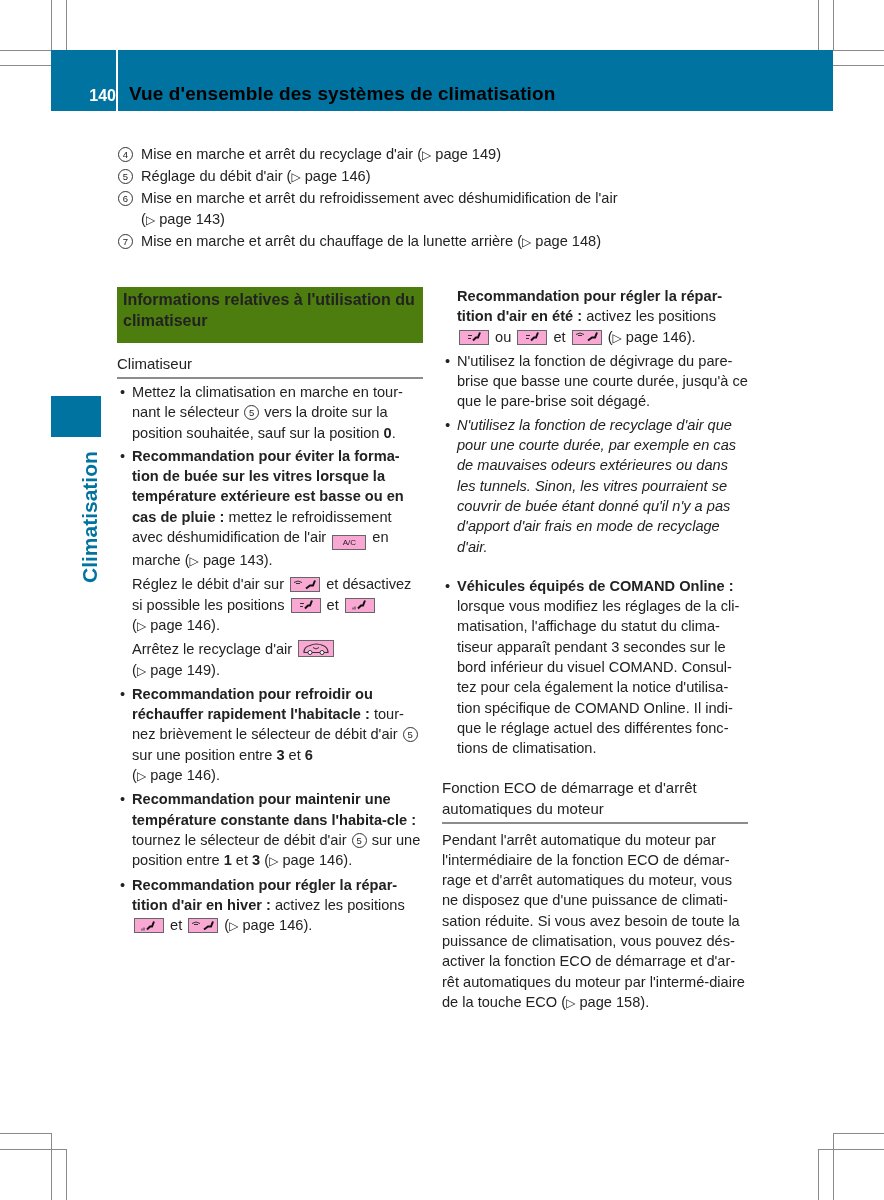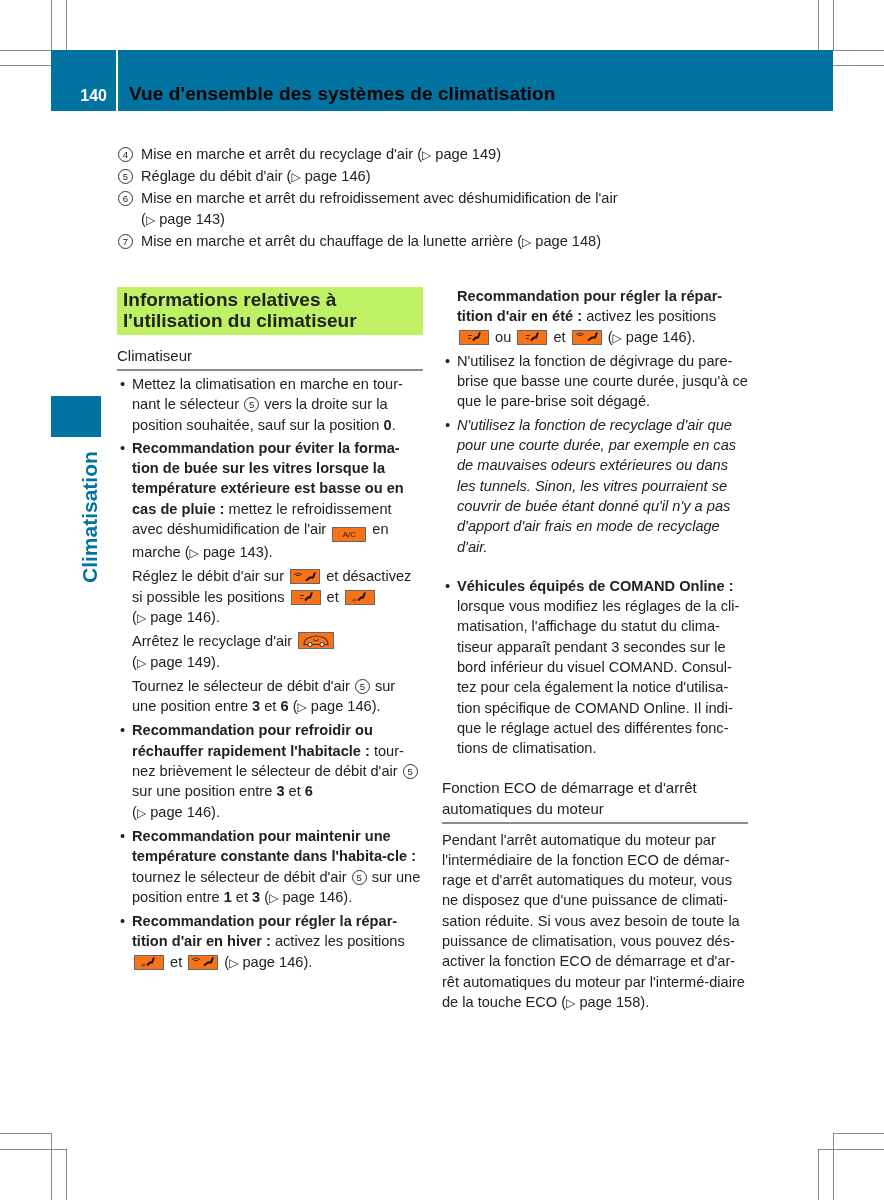--- a/index.html
+++ b/index.html
@@ -2,41 +2,41 @@
 <html><head>
 <meta charset="utf-8">
 <style>
   html, body { margin:0; padding:0; background:#ffffff; }
   body { width:884px; height:1200px; position:relative; overflow:hidden;
          font-family:"Liberation Sans", "DejaVu Sans", sans-serif; color:#222; }
   .crop { position:absolute; background:#8a8a8a; }
   .header { position:absolute; left:51px; top:50px; width:782px; height:61px; background:#0073a0; }
   .header .num { position:absolute; left:0; width:65px; bottom:6px; text-align:right; color:#fff;
                  font-size:16px; font-weight:bold; padding-right:0; }
-  .header .num span { display:inline-block; padding-right:9px; }
+  .header .num span { display:inline-block; }
   .header .divider { position:absolute; left:65px; top:0; bottom:0; width:2px; background:#ffffff; }
   .header .title { position:absolute; left:78px; bottom:6px; color:#000000; font-size:19px; font-weight:bold; letter-spacing:0.1px; }
   .sidetab { position:absolute; left:51px; top:396px; width:50px; height:41px; background:#0073a0; }
   .sidelabel { position:absolute; left:78px; top:583px; transform-origin:0 0; transform:rotate(-90deg);
                color:#0073a0; font-weight:bold; font-size:21px; white-space:nowrap; line-height:24px; }
   .toplist { position:absolute; left:117px; top:144px; width:620px; font-size:14.6px; line-height:21px; }
   .toplist .it { position:relative; padding-left:24px; }
   .circ { display:inline-block; width:13px; height:13px; border:1px solid #333; border-radius:50%;
           font-size:9.5px; line-height:13px; text-align:center; vertical-align:1px; margin:0 1px; }
   .toplist .it > .circ { position:absolute; left:0; top:3px; }
   .col { position:absolute; width:306px; font-size:14.6px; line-height:20.3px; }
   .col p { margin:0; }
-  .box-head { background:#bef264; padding:2px 6px 4px 6px; font-weight:bold; font-size:19px; line-height:21px; color:#222; }
+  .box-head { background:#4d7c0f; padding:2px 6px 12px 6px; font-weight:bold; font-size:16px; line-height:21px; color:#222; }
   .subhead { font-weight:normal; font-size:15px; line-height:21px; border-bottom:2px solid #8c8c8c; padding-bottom:3px; color:#222; }
   .bul { position:relative; padding-left:15px; }
   .bul::before { content:"\2022"; position:absolute; left:3px; top:0; }
   .ind { padding-left:15px; }
   b { font-weight:bold; }
   .key { display:inline-block; border:1px solid #666; height:15px; min-width:30px; vertical-align:-3px;
-         position:relative; background:#f97316; margin:0 2px; box-sizing:border-box; }
+         position:relative; background:#f9a8d4; margin:0 2px; box-sizing:border-box; }
   .key svg { position:absolute; left:50%; top:50%; transform:translate(-50%,-50%); }
   .key.ac { font-size:8px; line-height:13px; text-align:center; min-width:34px; }
   .arrow { font-size:12px; }
 </style>
 </head>
 <body>
 
 <div class="crop" style="left:51px;top:0;width:1px;height:50px;"></div>
 <div class="crop" style="left:66px;top:0;width:1px;height:50px;"></div>
 <div class="crop" style="left:0;top:50px;width:51px;height:1px;"></div>
@@ -109,23 +109,20 @@
   </p>
   <p class="ind" style="margin-top:3px;">
     <span>Arrêtez le recyclage d'air </span><span class="key" style="min-width:36px;height:17px;"><svg width="30" height="13" viewBox="0 0 30 13">
           <path d="M3 10 Q3 4 9 3 Q15 0 22 3 Q27 5 27 10 Z" stroke="#333" fill="none" stroke-width="1.2"></path>
           <circle cx="9" cy="10" r="2" fill="#fff" stroke="#333"></circle>
           <circle cx="21" cy="10" r="2" fill="#fff" stroke="#333"></circle>
           <path d="M12 5 Q15 8 18 5" stroke="#333" fill="none" stroke-width="1"></path>
         </svg></span><br>
     <span>(</span><span class="arrow">▷</span> <span>page 149</span><span>).</span>
   </p>
-  <p class="ind" style="margin-top:3px;">
-    <span>Tournez le sélecteur de débit d'air </span><span class="circ">5</span><span> sur une position entre </span><b>3</b><span> et </span><b>6</b><span> (</span><span class="arrow">▷</span> <span>page 146</span><span>).</span>
-  </p>
 
   <div class="bul" style="margin-top:3px;">
     <b>Recommandation pour refroidir ou réchauffer rapidement l'habitacle :</b><span> tour-nez brièvement le sélecteur de débit d'air </span><span class="circ">5</span><span> sur une position entre </span><b>3</b><span> et </span><b>6</b><br>
     <span>(</span><span class="arrow">▷</span> <span>page 146</span><span>).</span>
   </div>
   <div class="bul" style="margin-top:3px;">
     <b>Recommandation pour maintenir une température constante dans l'habita-cle :</b><span> tournez le sélecteur de débit d'air </span><span class="circ">5</span><span> sur une position entre </span><b>1</b><span> et </span><b>3</b><span> (</span><span class="arrow">▷</span> <span>page 146</span><span>).</span>
   </div>
   <div class="bul" style="margin-top:3px;">
     <b>Recommandation pour régler la répar-tition d'air en hiver :</b><span> activez les positions </span><br>

